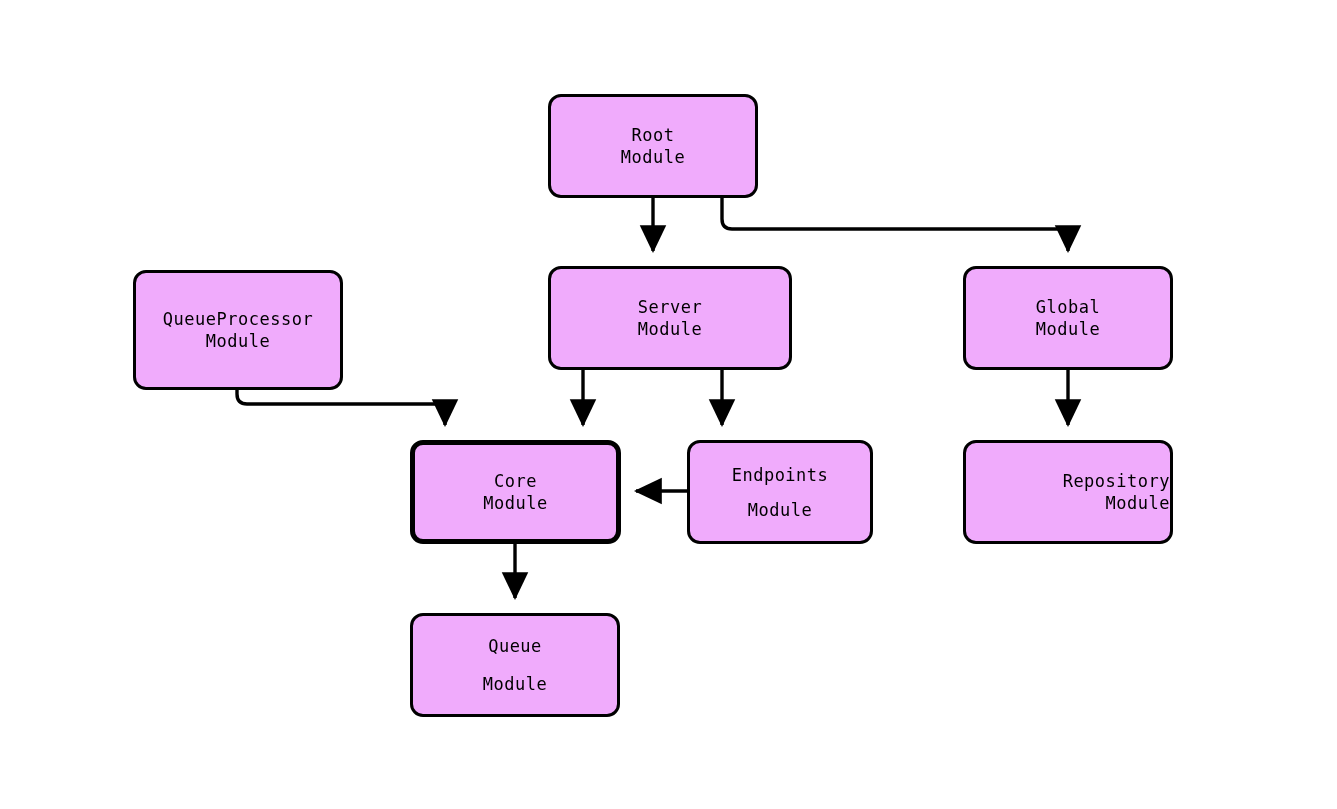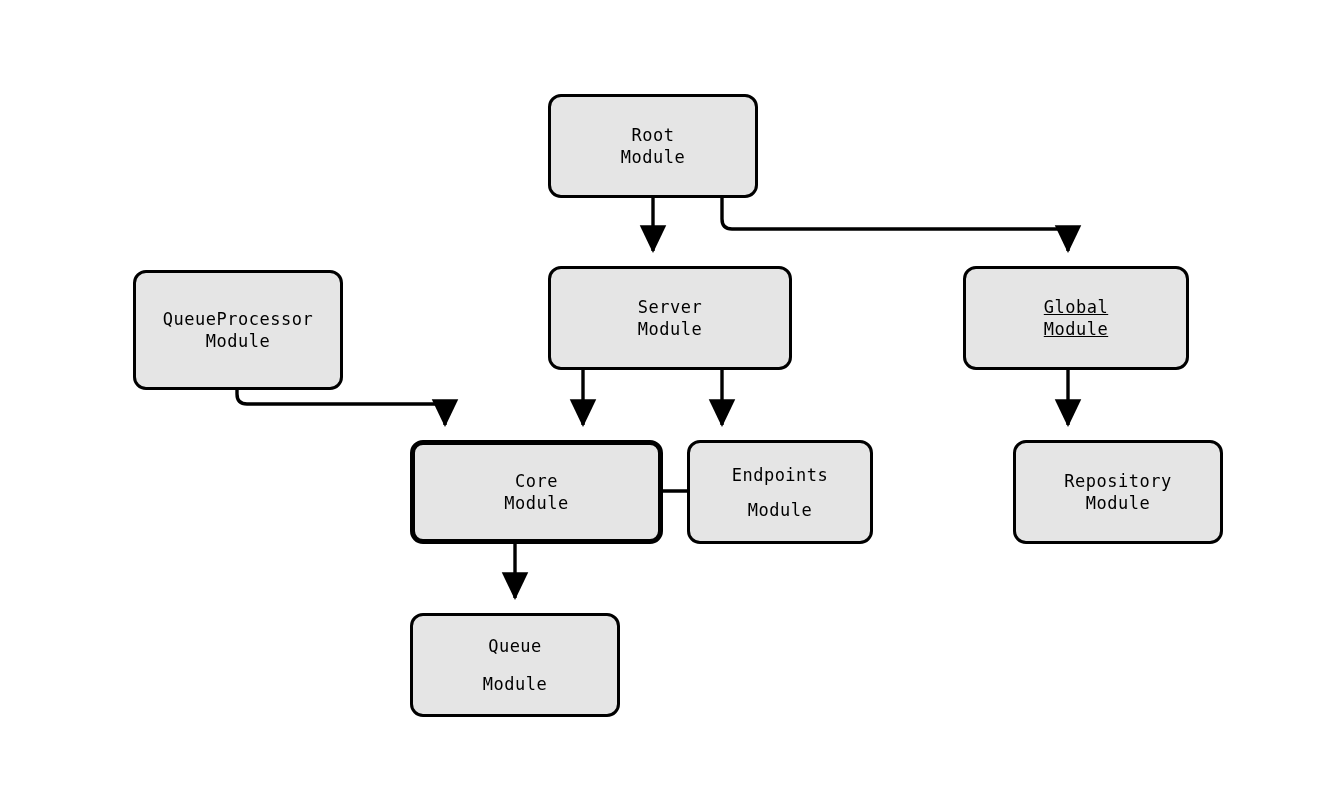--- a/index.html
+++ b/index.html
@@ -18,21 +18,21 @@
   #edge-layer {
     position: absolute;
     left: 0;
     top: 0;
     width: 1337px;
     height: 809px;
   }
   .node {
     position: absolute;
     box-sizing: border-box;
-    background: #e5e5e5;
+    background: #f0abfc;
     border: 3px solid #000000;
     border-radius: 13px;
     display: flex;
     flex-direction: column;
     align-items: center;
     justify-content: center;
     z-index: 5;
   }
   .node.emphasis {
     border-width: 5px;
@@ -89,36 +89,36 @@
   <div class="node" style="left:133px; top:270px; width:210px; height:120px;">
     <span class="node-line">QueueProcessor</span>
     <span class="node-line">Module</span>
   </div>
 
   <div class="node" style="left:548px; top:266px; width:244px; height:104px;">
     <span class="node-line">Server</span>
     <span class="node-line">Module</span>
   </div>
 
-  <div class="node" style="left:963px; top:266px; width:226px; height:104px;text-decoration:underline;">
+  <div class="node" style="left:963px; top:266px; width:210px; height:104px;">
     <span class="node-line">Global</span>
     <span class="node-line">Module</span>
   </div>
 
-  <div class="node emphasis" style="left:410px; top:440px; width:253px; height:104px;">
+  <div class="node emphasis" style="left:410px; top:440px; width:211px; height:104px;">
     <span class="node-line">Core</span>
     <span class="node-line">Module</span>
   </div>
 
   <div class="node" style="left:687px; top:440px; width:186px; height:104px;gap:13px;">
     <span class="node-line">Endpoints</span>
     <span class="node-line">Module</span>
   </div>
 
-  <div class="node" style="left:1013px; top:440px; width:210px; height:104px;">
+  <div class="node" style="left:963px; top:440px; width:210px; height:104px;align-items:flex-end;">
     <span class="node-line">Repository</span>
     <span class="node-line">Module</span>
   </div>
 
   <div class="node" style="left:410px; top:613px; width:210px; height:104px;gap:16px;">
     <span class="node-line">Queue</span>
     <span class="node-line">Module</span>
   </div>
 
 </div>

